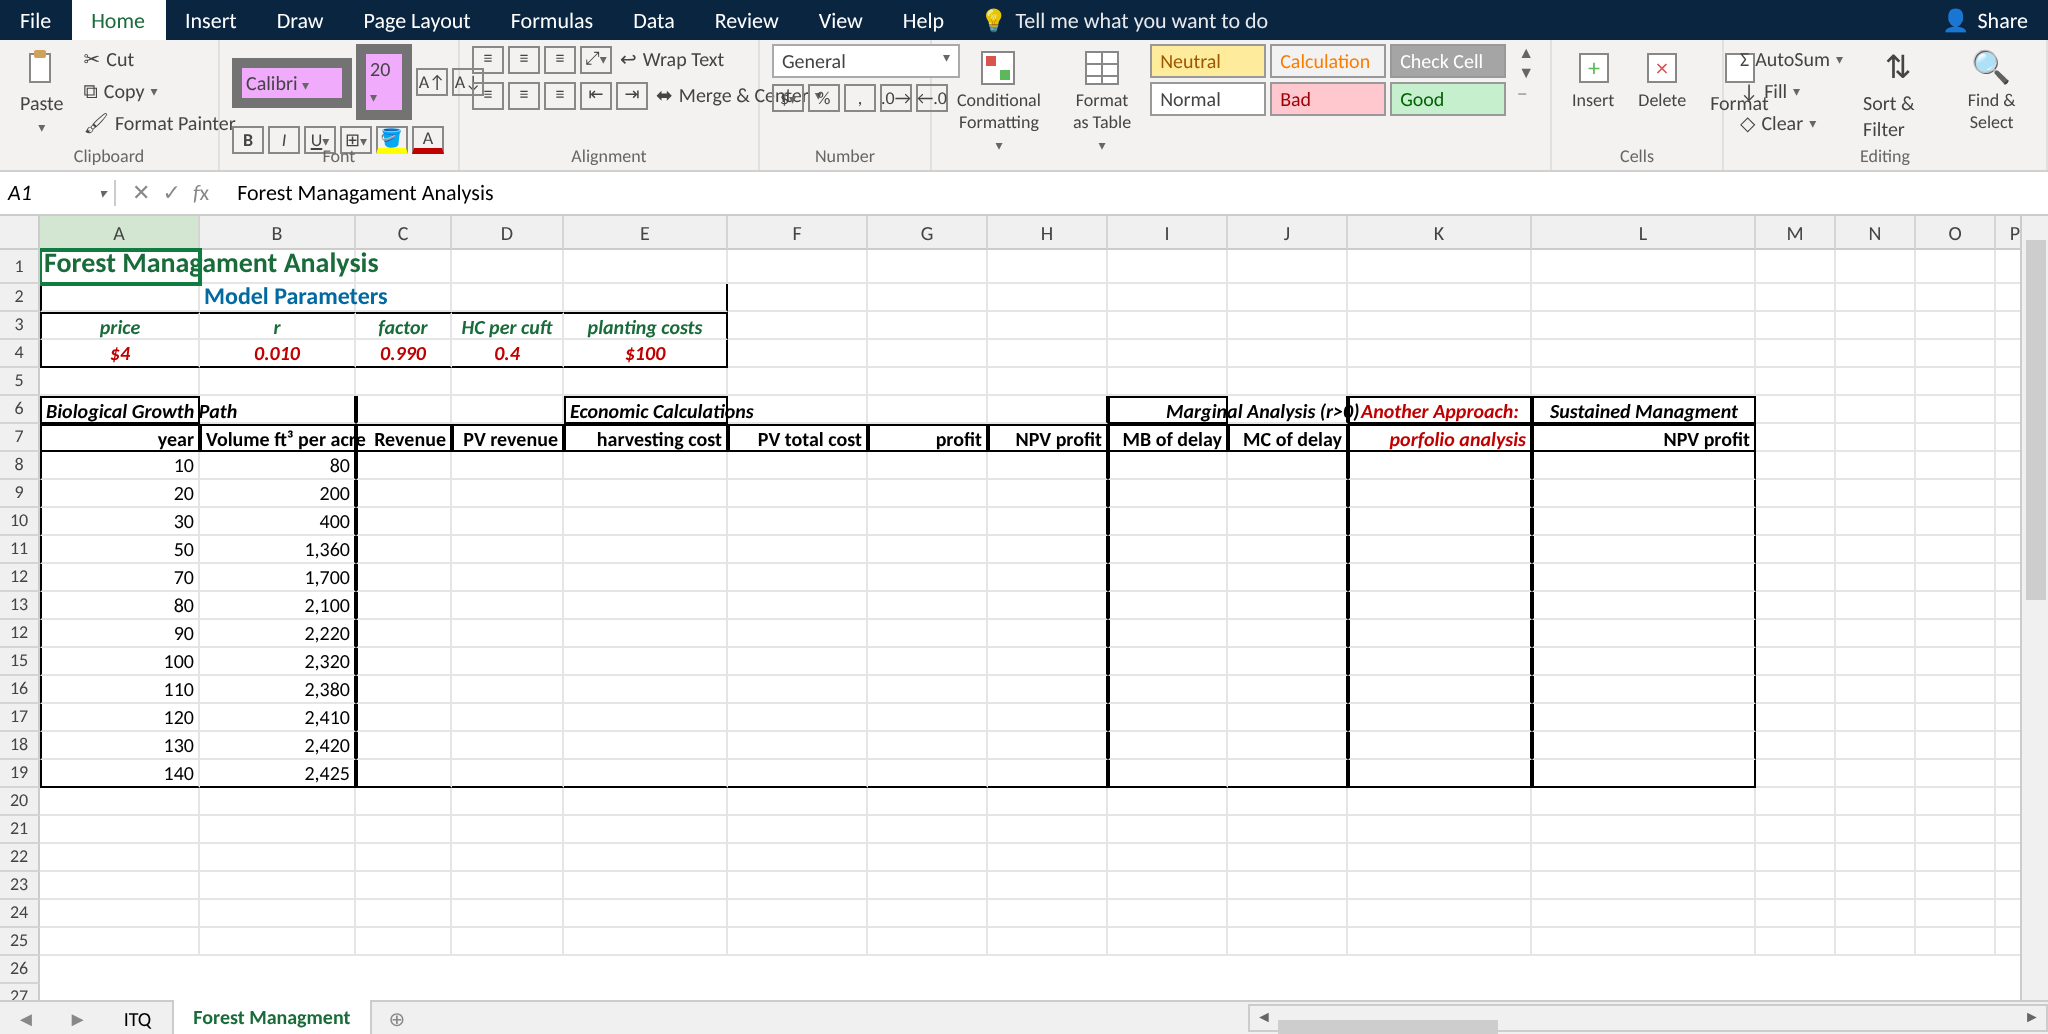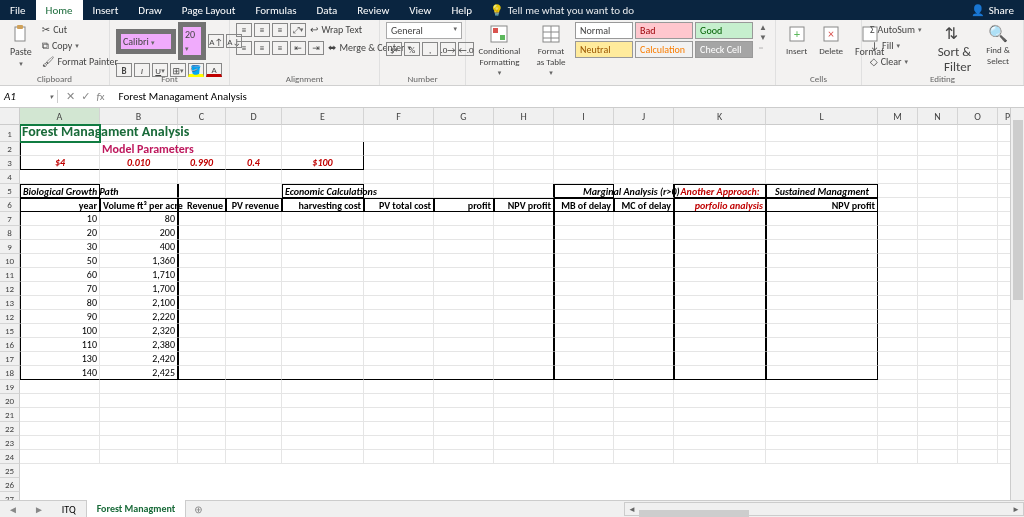--- a/index.html
+++ b/index.html
@@ -20,21 +20,21 @@
 .rgroup-body { flex: 1; display: flex; gap: 4px; align-items: flex-start; }
 .rbtn-lg { display: flex; flex-direction: column; align-items: center; gap: 1px; padding: 2px 4px; cursor: pointer; }
 .rbtn-lg .ico { width: 20px; height: 20px; }
 .rstack { display: flex; flex-direction: column; gap: 1px; }
 .rbtn-sm { display: flex; align-items: center; gap: 3px; padding: 1px 2px; cursor: pointer; font-size: 10px; white-space: nowrap; }
 .font-row { display: flex; gap: 2px; align-items: center; }
 .font-sel { border: 5px solid #737373; background: #f0abfc; font-size: 10px; padding: 1px 2px; }
 .font-sel.name { width: 60px; }
 .font-sel.size { width: 28px; }
 .ico-box { width: 16px; height: 14px; border: 1px solid #888; display: inline-flex; align-items: center; justify-content: center; font-size: 9px; cursor: pointer; }
-.numfmt { border: 1px solid #aaa; background: #fff; font-size: 10px; padding: 1px 4px; width: 76px; display: flex; justify-content: space-between; }
+.numfmt { border: 1px solid #aaa; background: #fff; font-size: 10px; padding: 1px 4px; width: 94px; display: flex; justify-content: space-between; }
 .dd { font-size: 7px; color: #666; }
 .style-cell { width: 58px; height: 17px; border: 1px solid #999; font-size: 10px; padding: 1px 4px; display: flex; align-items: center; }
 .style-normal { background: #fff; }
 .style-bad { background: #ffc7ce; color: #9c0006; }
 .style-good { background: #c6efce; color: #006100; }
 .style-neutral { background: #ffeb9c; color: #9c5700; }
 .style-calc { background: #f2f2f2; color: #fa7d00; }
 .style-check { background: #a5a5a5; color: #fff; }
 
 
@@ -51,21 +51,21 @@
 .rowheads div.r1 { height: 17px; line-height: 17px; }
 .gridwrap { flex: 1; overflow: hidden; position: relative; }
 .colheads { height: 17px; display: flex; background: #f0f0f0; }
 .colheads div { border-right: 1px solid #d4d4d4; border-bottom: 1px solid #ccc; font-size: 10px; text-align: center; color: #444; line-height: 17px; } .colheads .sel { background: #d2e6d2; }
 .grid { position: relative; }
 .row { display: flex; height: 14px; }
 .row.r1 { height: 17px; }
 .cell { border-right: 1px solid #e5e5e5; border-bottom: 1px solid #e5e5e5; font-size: 10px; padding: 0 2px; line-height: 14px; overflow: visible; white-space: nowrap; }
 .cw-A{width:80px}.cw-B{width:78px}.cw-C{width:48px}.cw-D{width:56px}.cw-E{width:82px}.cw-F{width:70px}.cw-G{width:60px}.cw-H{width:60px}.cw-I{width:60px}.cw-J{width:60px}.cw-K{width:92px}.cw-L{width:112px}.cw-M{width:40px}.cw-N{width:40px}.cw-O{width:40px}.cw-P{width:20px}
 .title-cell { font-size: 14px; font-weight: bold; color: #1a6b3a; }
-.subtitle-cell { font-size: 12px; font-weight: bold; color: #be185d; text-align: center; }
+.subtitle-cell { font-size: 12px; font-weight: bold; color: #0369a1; text-align: center; }
 .param-head { font-weight: bold; font-style: italic; color: #1a6b3a; text-align: center; border-top: 1px solid #000; }
 .param-val { font-weight: bold; font-style: italic; color: #c00000; text-align: center; border-bottom: 1px solid #000; }
 .sec-head { font-weight: bold; font-style: italic; text-align: center; border: 1px solid #000; }
 .col-head { font-weight: bold; text-align: right; border: 1px solid #000; }
 .col-head.l { text-align: left; }
 .data-r { text-align: right; }
 .bord-l { border-left: 1px solid #000; }
 .bord-r { border-right: 1px solid #000 !important; }
 .bord-b { border-bottom: 1px solid #000; }
 .another { color: #c00000; font-style: italic; }
@@ -231,28 +231,28 @@
             <rect x="2" y="2" width="16" height="16" fill="#fff" stroke="#888"></rect>
             <line x1="2" y1="8" x2="18" y2="8" stroke="#888"></line>
             <line x1="2" y1="14" x2="18" y2="14" stroke="#888"></line>
             <line x1="10" y1="2" x2="10" y2="18" stroke="#888"></line>
           </svg>
         <span style="font-size:9px;text-align:center">Format as Table</span>
           <span class="dd">▾</span>
       </div>
       <div style="display:flex;flex-direction:column;gap:2px">
         <div style="display:flex;gap:2px">
+          <div class="style-cell style-neutral">Neutral</div>
+          <div class="style-cell style-calc">Calculation</div>
+          <div class="style-cell style-check">Check Cell</div>
+        </div>
+        <div style="display:flex;gap:2px">
           <div class="style-cell style-normal">Normal</div>
           <div class="style-cell style-bad">Bad</div>
           <div class="style-cell style-good">Good</div>
-        </div>
-        <div style="display:flex;gap:2px">
-          <div class="style-cell style-neutral">Neutral</div>
-          <div class="style-cell style-calc">Calculation</div>
-          <div class="style-cell style-check">Check Cell</div>
         </div>
       </div>
       <div style="display:flex;flex-direction:column;justify-content:center;font-size:8px;color:#666;padding:0 2px">
         <span>▲</span>
         <span>▼</span>
         <span>⎯</span>
       </div>
     </div>
   </div>
 
@@ -296,21 +296,21 @@
             <span class="dd">▾</span>
           </div>
         <div class="rbtn-sm">
             <span>◇</span>
             <span>Clear</span>
             <span class="dd">▾</span>
           </div>
       </div>
       <div class="rbtn-lg">
           <span style="font-size:16px">⇅</span>
-          <span style="font-size:13px;text-align:right">Sort &amp; Filter</span>
+          <span style="font-size:10px;text-align:left">Sort &amp; Filter</span>
         </div>
       <div class="rbtn-lg">
           <span style="font-size:16px">🔍</span>
           <span style="font-size:9px;text-align:center">Find &amp; Select</span>
         </div>
     </div>
     <div class="rgroup-label">Editing</div>
   </div>
 </div>
 
@@ -411,20 +411,38 @@
           <div class="cell cw-I"></div>
           <div class="cell cw-J"></div>
           <div class="cell cw-K"></div>
           <div class="cell cw-L"></div>
           <div class="cell cw-M"></div>
           <div class="cell cw-N"></div>
           <div class="cell cw-O"></div>
           <div class="cell cw-P"></div>
         </div>
         <div class="row">
+          <div class="cell cw-A param-head bord-l">price</div>
+          <div class="cell cw-B param-head">r</div>
+          <div class="cell cw-C param-head">factor</div>
+          <div class="cell cw-D param-head">HC per cuft</div>
+          <div class="cell cw-E param-head bord-r">planting costs</div>
+          <div class="cell cw-F"></div>
+          <div class="cell cw-G"></div>
+          <div class="cell cw-H"></div>
+          <div class="cell cw-I"></div>
+          <div class="cell cw-J"></div>
+          <div class="cell cw-K"></div>
+          <div class="cell cw-L"></div>
+          <div class="cell cw-M"></div>
+          <div class="cell cw-N"></div>
+          <div class="cell cw-O"></div>
+          <div class="cell cw-P"></div>
+        </div>
+        <div class="row">
           <div class="cell cw-A param-val bord-l">$4</div>
           <div class="cell cw-B param-val">0.010</div>
           <div class="cell cw-C param-val">0.990</div>
           <div class="cell cw-D param-val">0.4</div>
           <div class="cell cw-E param-val bord-r">$100</div>
           <div class="cell cw-F"></div>
           <div class="cell cw-G"></div>
           <div class="cell cw-H"></div>
           <div class="cell cw-I"></div>
           <div class="cell cw-J"></div>
@@ -555,38 +573,20 @@
           <div class="cell cw-I bord-l"></div>
           <div class="cell cw-J bord-r"></div>
           <div class="cell cw-K bord-l bord-r"></div>
           <div class="cell cw-L bord-l bord-r"></div>
           <div class="cell cw-M"></div>
           <div class="cell cw-N"></div>
           <div class="cell cw-O"></div>
           <div class="cell cw-P"></div>
         </div>
         <div class="row">
-          <div class="cell cw-A data-r bord-l">60</div>
-          <div class="cell cw-B data-r bord-r">1,710</div>
-          <div class="cell cw-C bord-l"></div>
-          <div class="cell cw-D"></div>
-          <div class="cell cw-E"></div>
-          <div class="cell cw-F"></div>
-          <div class="cell cw-G"></div>
-          <div class="cell cw-H bord-r"></div>
-          <div class="cell cw-I bord-l"></div>
-          <div class="cell cw-J bord-r"></div>
-          <div class="cell cw-K bord-l bord-r"></div>
-          <div class="cell cw-L bord-l bord-r"></div>
-          <div class="cell cw-M"></div>
-          <div class="cell cw-N"></div>
-          <div class="cell cw-O"></div>
-          <div class="cell cw-P"></div>
-        </div>
-        <div class="row">
           <div class="cell cw-A data-r bord-l">70</div>
           <div class="cell cw-B data-r bord-r">1,700</div>
           <div class="cell cw-C bord-l"></div>
           <div class="cell cw-D"></div>
           <div class="cell cw-E"></div>
           <div class="cell cw-F"></div>
           <div class="cell cw-G"></div>
           <div class="cell cw-H bord-r"></div>
           <div class="cell cw-I bord-l"></div>
           <div class="cell cw-J bord-r"></div>
@@ -647,20 +647,38 @@
           <div class="cell cw-K bord-l bord-r"></div>
           <div class="cell cw-L bord-l bord-r"></div>
           <div class="cell cw-M"></div>
           <div class="cell cw-N"></div>
           <div class="cell cw-O"></div>
           <div class="cell cw-P"></div>
         </div>
         <div class="row">
           <div class="cell cw-A data-r bord-l">110</div>
           <div class="cell cw-B data-r bord-r">2,380</div>
+          <div class="cell cw-C bord-l"></div>
+          <div class="cell cw-D"></div>
+          <div class="cell cw-E"></div>
+          <div class="cell cw-F"></div>
+          <div class="cell cw-G"></div>
+          <div class="cell cw-H bord-r"></div>
+          <div class="cell cw-I bord-l"></div>
+          <div class="cell cw-J bord-r"></div>
+          <div class="cell cw-K bord-l bord-r"></div>
+          <div class="cell cw-L bord-l bord-r"></div>
+          <div class="cell cw-M"></div>
+          <div class="cell cw-N"></div>
+          <div class="cell cw-O"></div>
+          <div class="cell cw-P"></div>
+        </div>
+        <div class="row">
+          <div class="cell cw-A data-r bord-l">120</div>
+          <div class="cell cw-B data-r bord-r">2,410</div>
           <div class="cell cw-C bord-l"></div>
           <div class="cell cw-D"></div>
           <div class="cell cw-E"></div>
           <div class="cell cw-F"></div>
           <div class="cell cw-G"></div>
           <div class="cell cw-H bord-r"></div>
           <div class="cell cw-I bord-l"></div>
           <div class="cell cw-J bord-r"></div>
           <div class="cell cw-K bord-l bord-r"></div>
           <div class="cell cw-L bord-l bord-r"></div>

